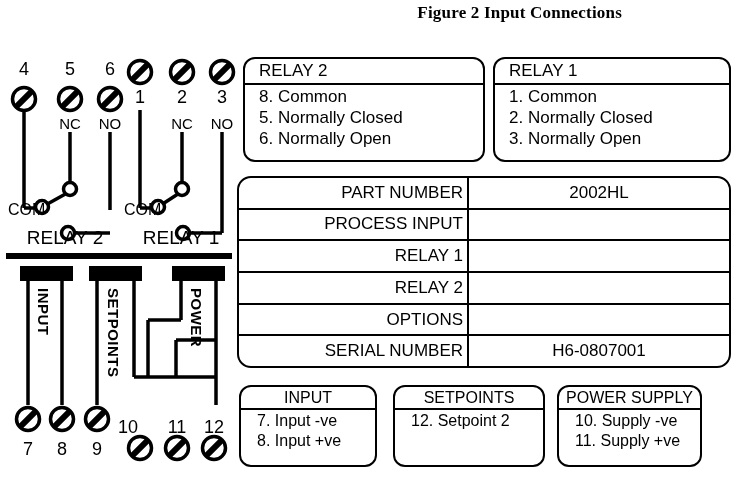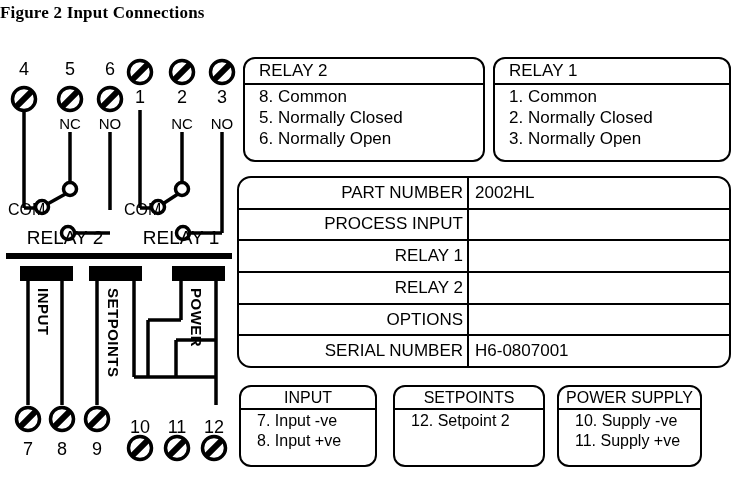--- a/index.html
+++ b/index.html
@@ -19,21 +19,21 @@
     position: absolute;
     inset: 0;
   }
 
   
   .title {
     position: absolute;
     left: 0;
     top: 3px;
     width: 622px;
-    text-align: left;
+    text-align: right;
     font-family: "Liberation Serif", serif;
     font-weight: bold;
     font-size: 17px;
     letter-spacing: 0.2px;
   }
 
   
   .rbox {
     position: absolute;
     border: 2px solid #000;
@@ -101,20 +101,21 @@
     padding: 0 6px;
   }
   #spec-table tr:first-child td { border-top: none; }
   #spec-table td.k {
     width: 218px;
     text-align: right;
     border-right: 2px solid #000;
     padding-right: 4px;
   }
   #spec-table td.v {
+    text-align: center;
   }
 
   
   #wiring {
     position: absolute;
     left: 0;
     top: 0;
     width: 741px;
     height: 478px;
     pointer-events: none;
@@ -252,21 +253,21 @@
   <div class="com-lab" style="left:124px; top:202px;">COM</div>
   <div class="relay-lab" style="left:126px; top:228px;">RELAY 1</div>
 
   <div class="vert-lab" style="left:52px; top:288px;">INPUT</div>
   <div class="vert-lab" style="left:122px; top:288px;">SETPOINTS</div>
   <div class="vert-lab" style="left:205px; top:288px;">POWER</div>
 
   <div class="term-num" style="left:16px; top:440px;">7</div>
   <div class="term-num" style="left:50px; top:440px;">8</div>
   <div class="term-num" style="left:85px; top:440px;">9</div>
-  <div class="term-num" style="left:128px; top:418px;">10</div>
+  <div class="term-num" style="left:116px; top:418px;">10</div>
   <div class="term-num" style="left:165px; top:418px;">11</div>
   <div class="term-num" style="left:202px; top:418px;">12</div>
 
   <div class="rbox" style="left:243px; top:57px; width:242px; height:105px;">
     <div class="rbox-head">RELAY 2</div>
     <div class="rbox-body">
       <div class="rbox-row">8. Common</div>
       <div class="rbox-row">5. Normally Closed</div>
       <div class="rbox-row">6. Normally Open</div>
     </div>

